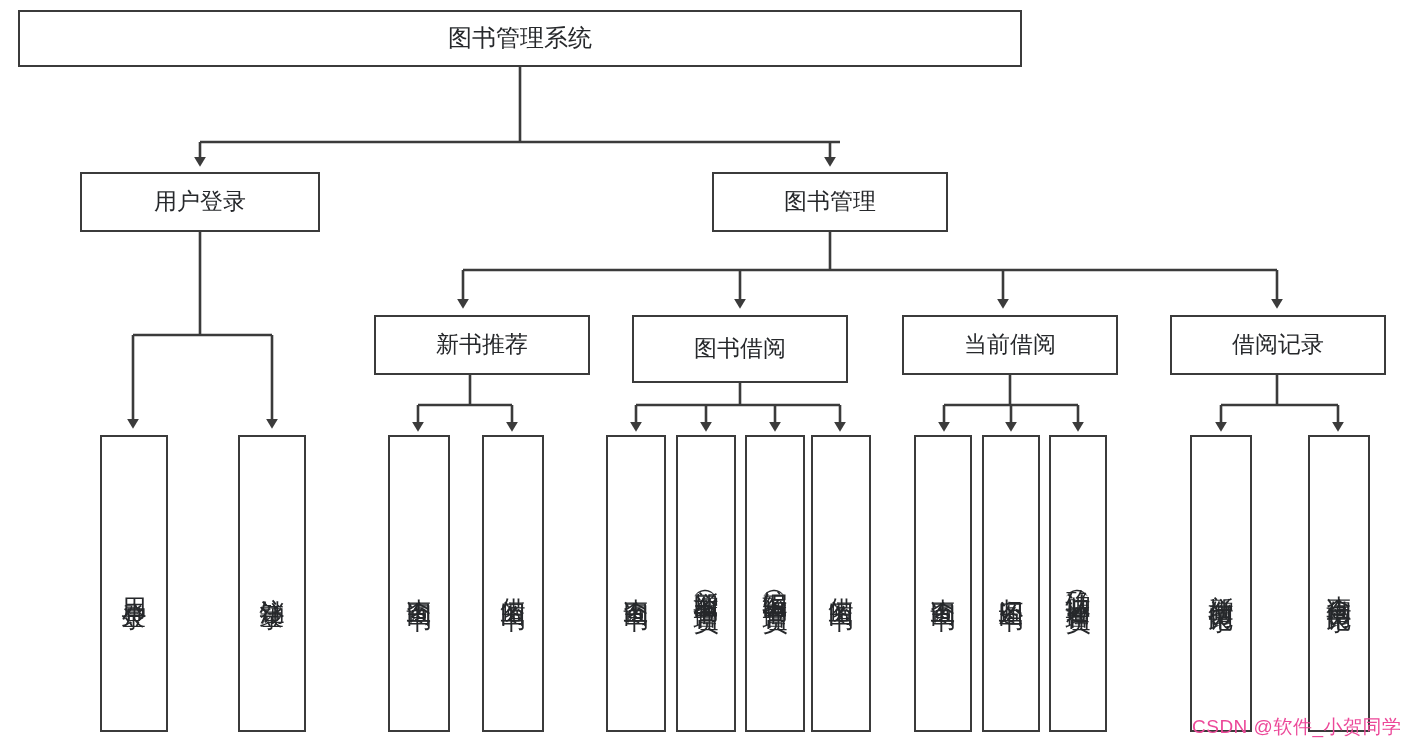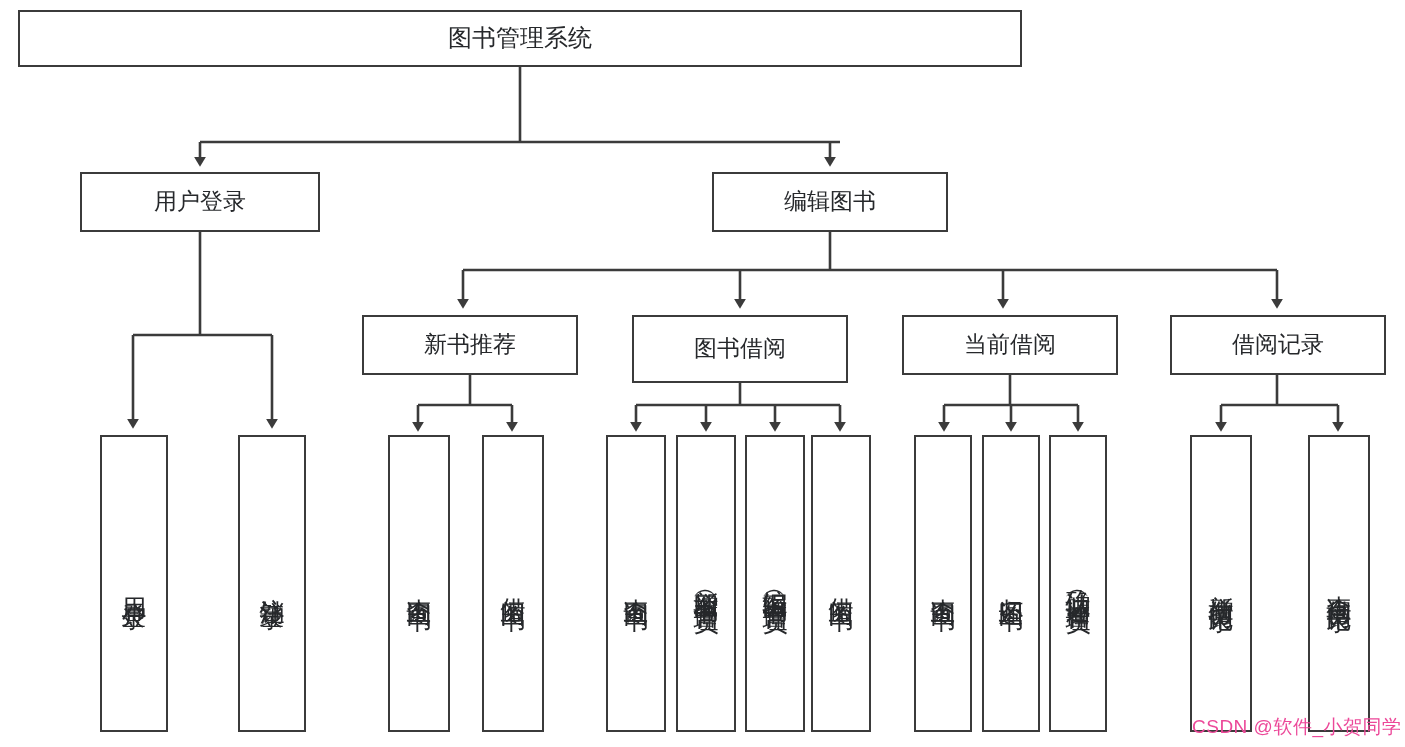--- a/index.html
+++ b/index.html
@@ -127,24 +127,24 @@
 
   <div class="node root horiz" style="left:18px; top:10px; width:1004px; height:57px;">
     <span class="label">图书管理系统</span>
   </div>
 
   <div class="node horiz" style="left:80px; top:172px; width:240px; height:60px;">
     <span class="label">用户登录</span>
   </div>
 
   <div class="node horiz" style="left:712px; top:172px; width:236px; height:60px;">
-    <span class="label">编辑图书</span>
-  </div>
-
-  <div class="node horiz" style="left:362px; top:315px; width:216px; height:60px;">
+    <span class="label">图书管理</span>
+  </div>
+
+  <div class="node horiz" style="left:374px; top:315px; width:216px; height:60px;">
     <span class="label">新书推荐</span>
   </div>
 
   <div class="node horiz" style="left:632px; top:315px; width:216px; height:68px;">
     <span class="label">图书借阅</span>
   </div>
 
   <div class="node horiz" style="left:1170px; top:315px; width:216px; height:60px;">
     <span class="label">借阅记录</span>
   </div>

